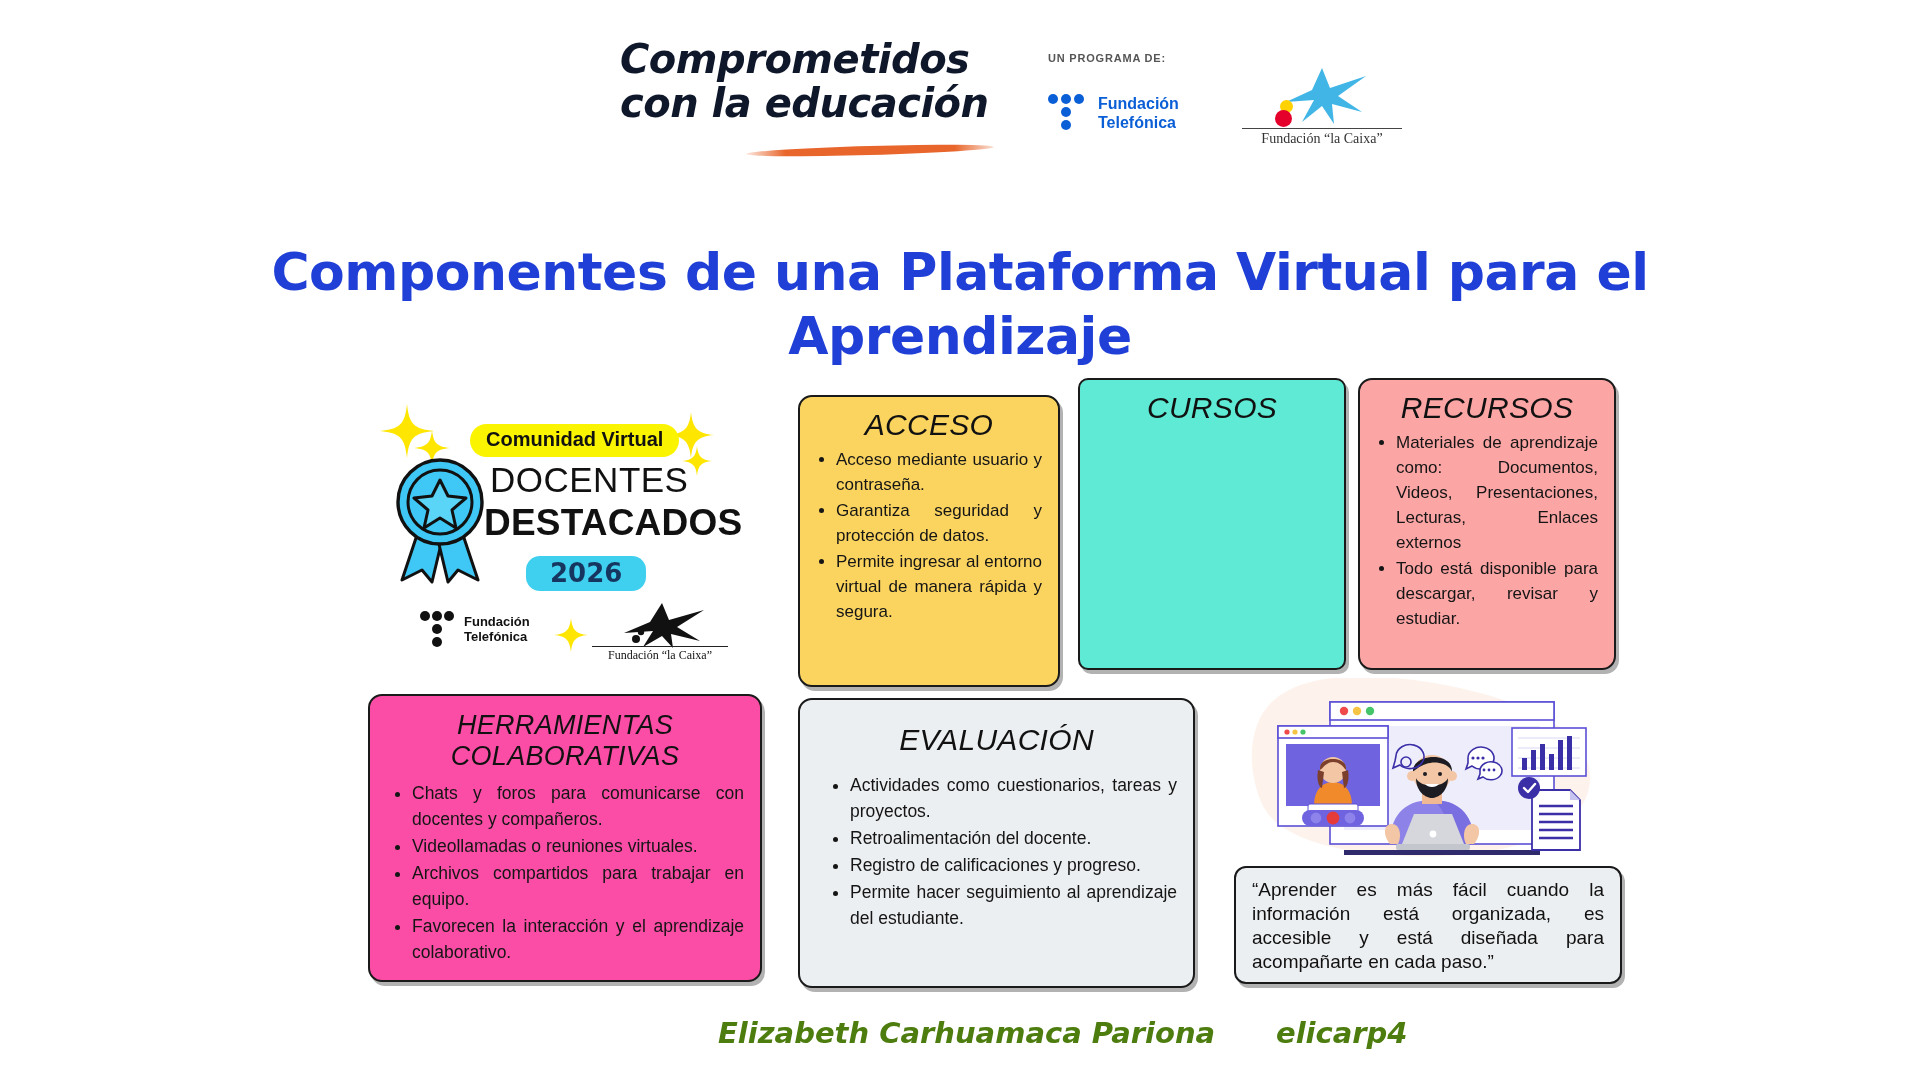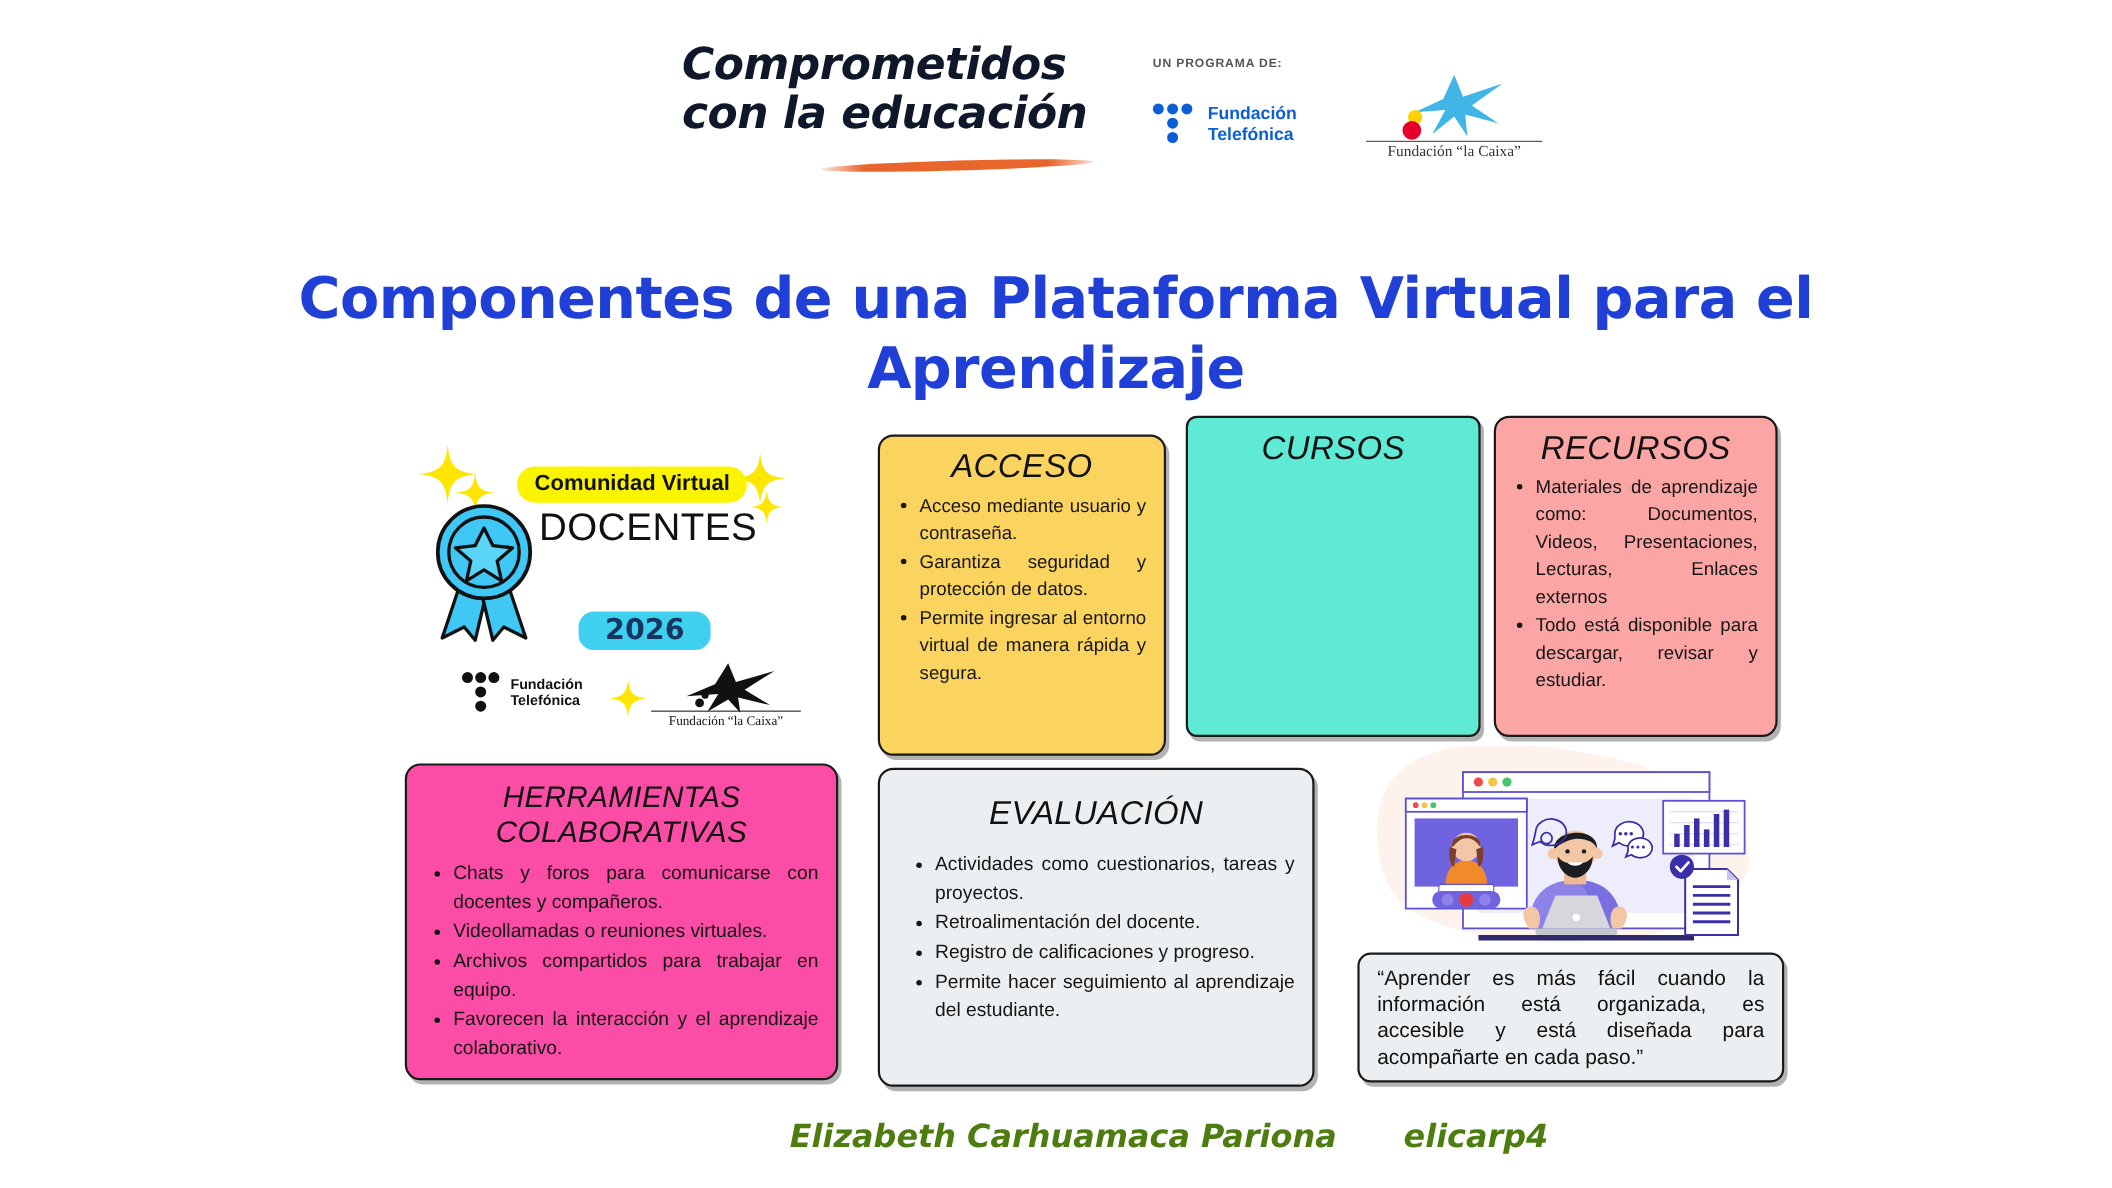--- a/index.html
+++ b/index.html
@@ -241,20 +241,21 @@
       <svg viewBox="0 0 104 128" width="104" height="128" aria-hidden="true">
         <path d="M30 76 L14 124 L34 114 L44 126 L54 84 Z" fill="#3fc8f5" stroke="#111" stroke-width="3" stroke-linejoin="round"></path>
         <path d="M74 76 L90 124 L70 114 L60 126 L50 84 Z" fill="#3fc8f5" stroke="#111" stroke-width="3" stroke-linejoin="round"></path>
         <circle cx="52" cy="46" r="42" fill="#3fc8f5" stroke="#111" stroke-width="3.4"></circle>
         <circle cx="52" cy="46" r="32" fill="none" stroke="#111" stroke-width="3"></circle>
         <path d="M52 24 L60 40 L78 42 L64 54 L68 72 L52 62 L36 72 L40 54 L26 42 L44 40 Z" fill="#5ad4f7" stroke="#111" stroke-width="3" stroke-linejoin="round"></path>
       </svg>
     </div>
 
     <div class="docentes">DOCENTES</div>
+    <div class="destacados">DESTACADOS</div>
     <div class="chip-year">2026</div>
 
     <div class="badge-logos">
       <div class="bl-ft">
         <div class="bl-dots">
           <i></i>
             <i></i>
             <i></i>
             <i></i>
             <i></i>

